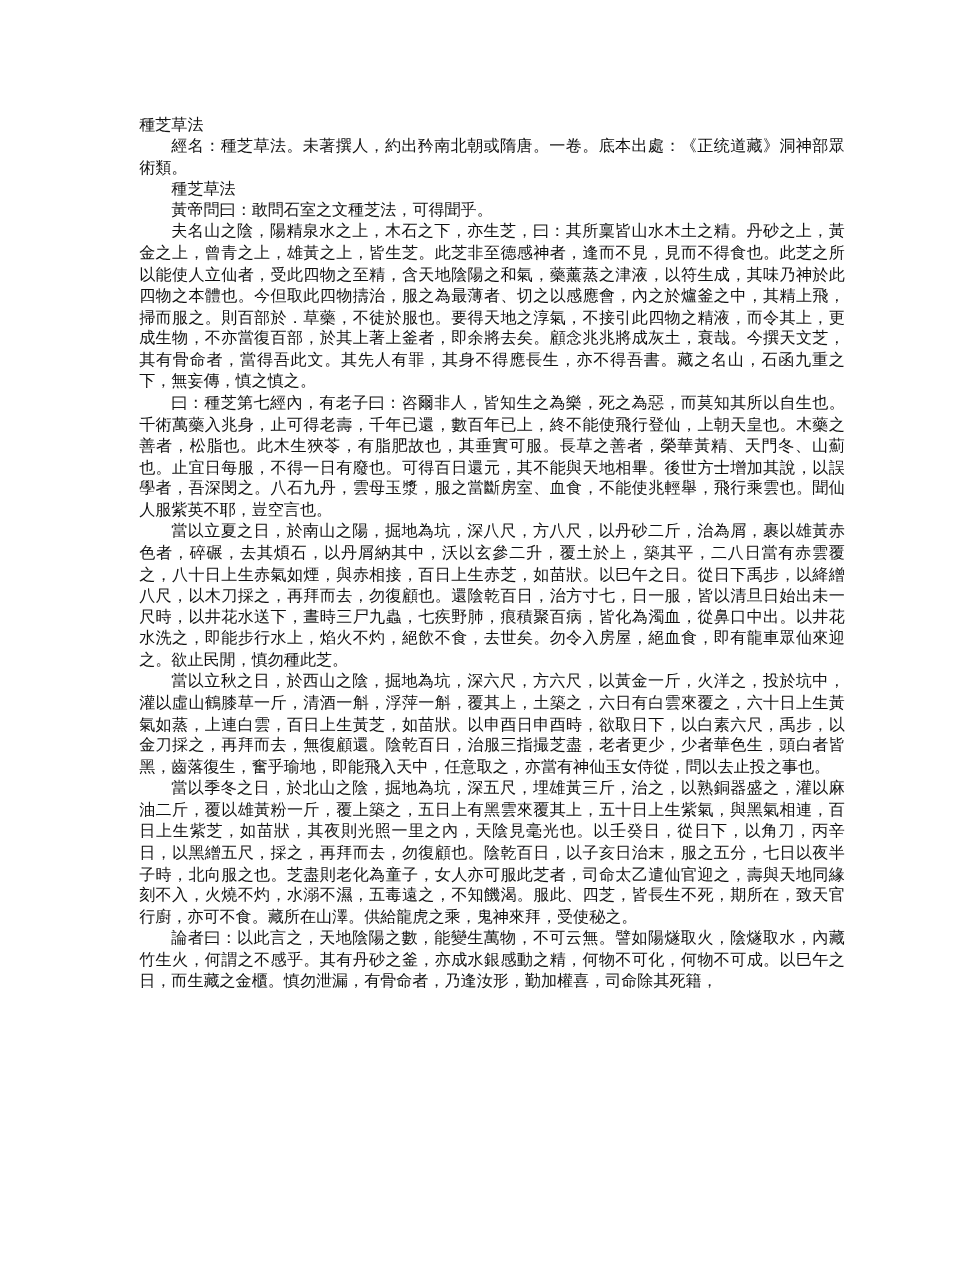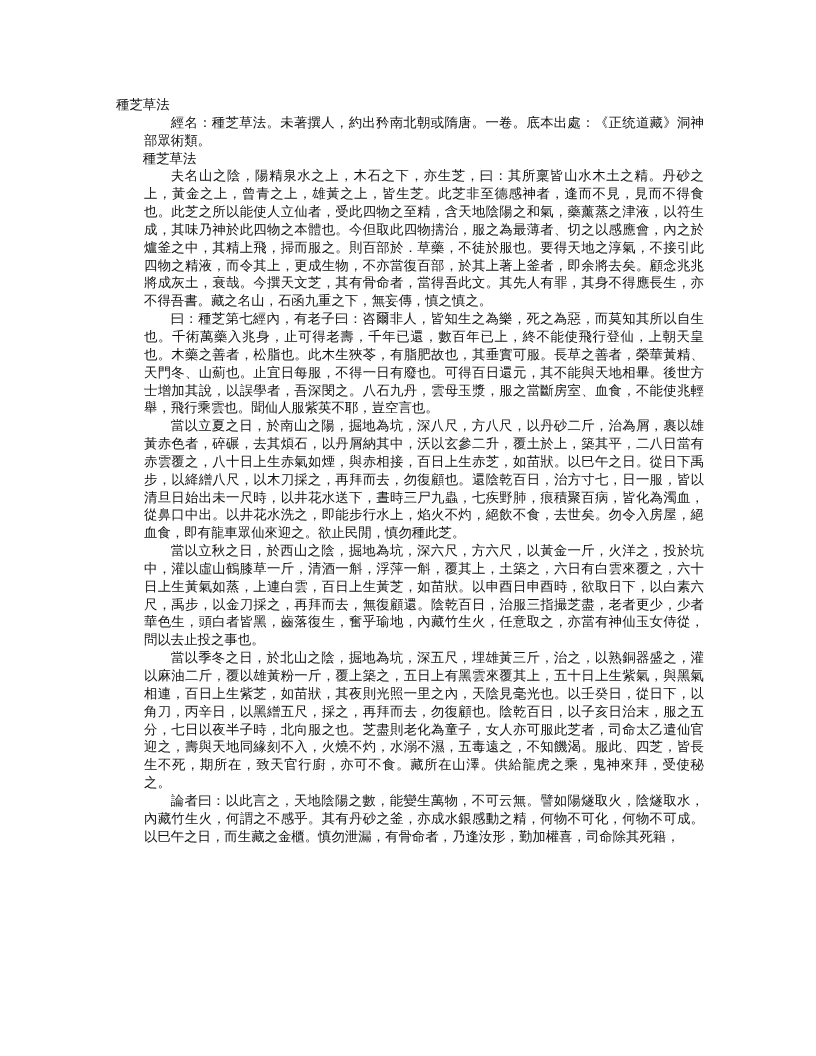--- a/index.html
+++ b/index.html
@@ -33,49 +33,49 @@
     font-size: 13.4px;
     line-height: 17.85px;
     text-align: justify;
     text-justify: inter-character;
     letter-spacing: 0;
     word-break: break-all;
     color: #111111;
   }
   .para.indent {
     text-indent: 2em;
-    margin-left: 28px;
   }
   .para.title-line {
     text-indent: 0;
   }
   .para.sub-title {
     text-indent: 2em;
   }
 </style>
 </head>
 <body>
 
 <div class="page">
   <div class="doc-body">
 
     <p class="para title-line">種芝草法</p>
 
     <p class="para indent">經名：種芝草法。未著撰人，約出矜南北朝或隋唐。一卷。底本出處：《正统道藏》洞神部眾術類。</p>
 
     <p class="para sub-title">種芝草法</p>
 
+    <p class="para indent">黃帝問曰：敢問石室之文種芝法，可得聞乎。</p>
 
     <p class="para indent">夫名山之陰，陽精泉水之上，木石之下，亦生芝，曰：其所稟皆山水木土之精。丹砂之上，黃金之上，曾青之上，雄黃之上，皆生芝。此芝非至德感神者，逢而不見，見而不得食也。此芝之所以能使人立仙者，受此四物之至精，含天地陰陽之和氣，藥薰蒸之津液，以符生成，其味乃神於此四物之本體也。今但取此四物擣治，服之為最薄者、切之以感應會，內之於爐釜之中，其精上飛，掃而服之。則百部於．草藥，不徒於服也。要得天地之淳氣，不接引此四物之精液，而令其上，更成生物，不亦當復百部，於其上著上釜者，即余將去矣。顧念兆兆將成灰土，衰哉。今撰天文芝，其有骨命者，當得吾此文。其先人有罪，其身不得應長生，亦不得吾書。藏之名山，石函九重之下，無妄傳，慎之慎之。</p>
 
     <p class="para indent">曰：種芝第七經內，有老子曰：咨爾非人，皆知生之為樂，死之為惡，而莫知其所以自生也。千術萬藥入兆身，止可得老壽，千年已還，數百年已上，終不能使飛行登仙，上朝天皇也。木藥之善者，松脂也。此木生狹苓，有脂肥故也，其垂實可服。長草之善者，榮華黃精、天門冬、山薊也。止宜日每服，不得一日有廢也。可得百日還元，其不能與天地相畢。後世方士增加其說，以誤學者，吾深閔之。八石九丹，雲母玉漿，服之當斷房室、血食，不能使兆輕舉，飛行乘雲也。聞仙人服紫英不耶，豈空言也。</p>
 
 
     <p class="para indent">當以立夏之日，於南山之陽，掘地為坑，深八尺，方八尺，以丹砂二斤，治為屑，裹以雄黃赤色者，碎碾，去其煩石，以丹屑納其中，沃以玄參二升，覆土於上，築其平，二八日當有赤雲覆之，八十日上生赤氣如煙，與赤相接，百日上生赤芝，如苗狀。以巳午之日。從日下禹步，以絳繒八尺，以木刀採之，再拜而去，勿復顧也。還陰乾百日，治方寸七，日一服，皆以清旦日始出未一尺時，以井花水送下，晝時三尸九蟲，七疾野肺，痕積聚百病，皆化為濁血，從鼻口中出。以井花水洗之，即能步行水上，焰火不灼，絕飲不食，去世矣。勿令入房屋，絕血食，即有龍車眾仙來迎之。欲止民閒，慎勿種此芝。</p>
 
-    <p class="para indent">當以立秋之日，於西山之陰，掘地為坑，深六尺，方六尺，以黃金一斤，火洋之，投於坑中，灌以虛山鶴膝草一斤，清酒一斛，浮萍一斛，覆其上，土築之，六日有白雲來覆之，六十日上生黃氣如蒸，上連白雲，百日上生黃芝，如苗狀。以申酉日申酉時，欲取日下，以白素六尺，禹步，以金刀採之，再拜而去，無復顧還。陰乾百日，治服三指撮芝盡，老者更少，少者華色生，頭白者皆黑，齒落復生，奮乎瑜地，內藏竹生火，任意取之，亦當有神仙玉女侍從，問以去止投之事也。</p>
+    <p class="para indent">當以立秋之日，於西山之陰，掘地為坑，深六尺，方六尺，以黃金一斤，火洋之，投於坑中，灌以虛山鶴膝草一斤，清酒一斛，浮萍一斛，覆其上，土築之，六日有白雲來覆之，六十日上生黃氣如蒸，上連白雲，百日上生黃芝，如苗狀。以申酉日申酉時，欲取日下，以白素六尺，禹步，以金刀採之，再拜而去，無復顧還。陰乾百日，治服三指撮芝盡，老者更少，少者華色生，頭白者皆黑，齒落復生，奮乎瑜地，即能飛入天中，任意取之，亦當有神仙玉女侍從，問以去止投之事也。</p>
 
     <p class="para indent">當以季冬之日，於北山之陰，掘地為坑，深五尺，埋雄黃三斤，治之，以熟銅器盛之，灌以麻油二斤，覆以雄黃粉一斤，覆上築之，五日上有黑雲來覆其上，五十日上生紫氣，與黑氣相連，百日上生紫芝，如苗狀，其夜則光照一里之內，天陰見毫光也。以壬癸日，從日下，以角刀，丙辛日，以黑繒五尺，採之，再拜而去，勿復顧也。陰乾百日，以子亥日治末，服之五分，七日以夜半子時，北向服之也。芝盡則老化為童子，女人亦可服此芝者，司命太乙遣仙官迎之，壽與天地同緣刻不入，火燒不灼，水溺不濕，五毒遠之，不知饑渴。服此、四芝，皆長生不死，期所在，致天官行廚，亦可不食。藏所在山澤。供給龍虎之乘，鬼神來拜，受使秘之。</p>
 
     <p class="para indent">論者曰：以此言之，天地陰陽之數，能變生萬物，不可云無。譬如陽燧取火，陰燧取水，內藏竹生火，何謂之不感乎。其有丹砂之釜，亦成水銀感動之精，何物不可化，何物不可成。以巳午之日，而生藏之金櫃。慎勿泄漏，有骨命者，乃逢汝形，勤加權喜，司命除其死籍，</p>
 
   </div>
 </div>
 
 </body></html>

